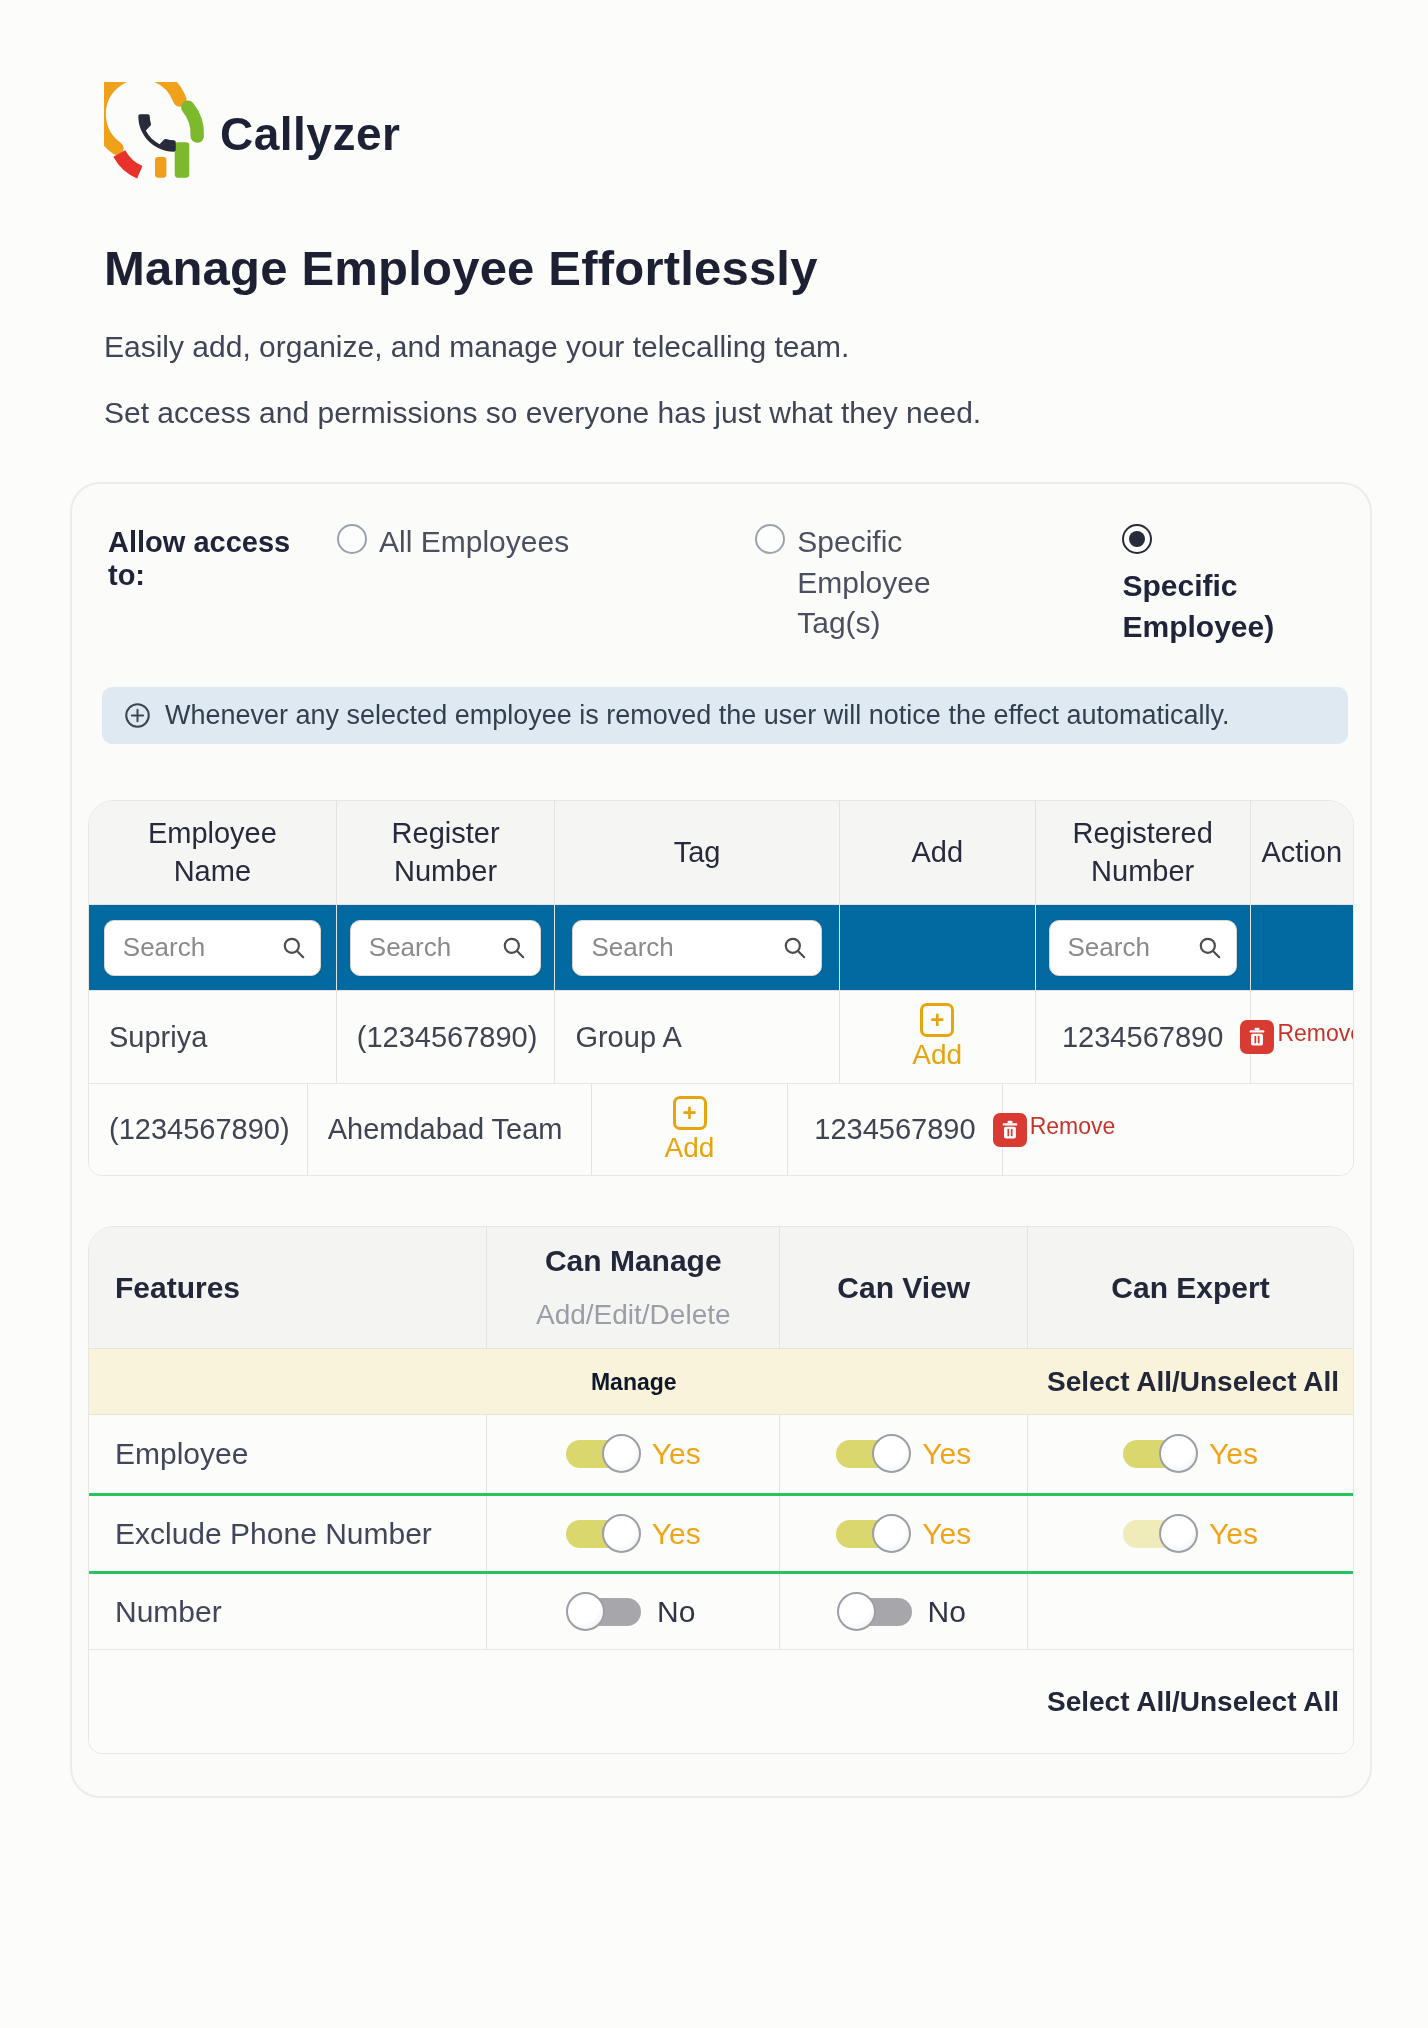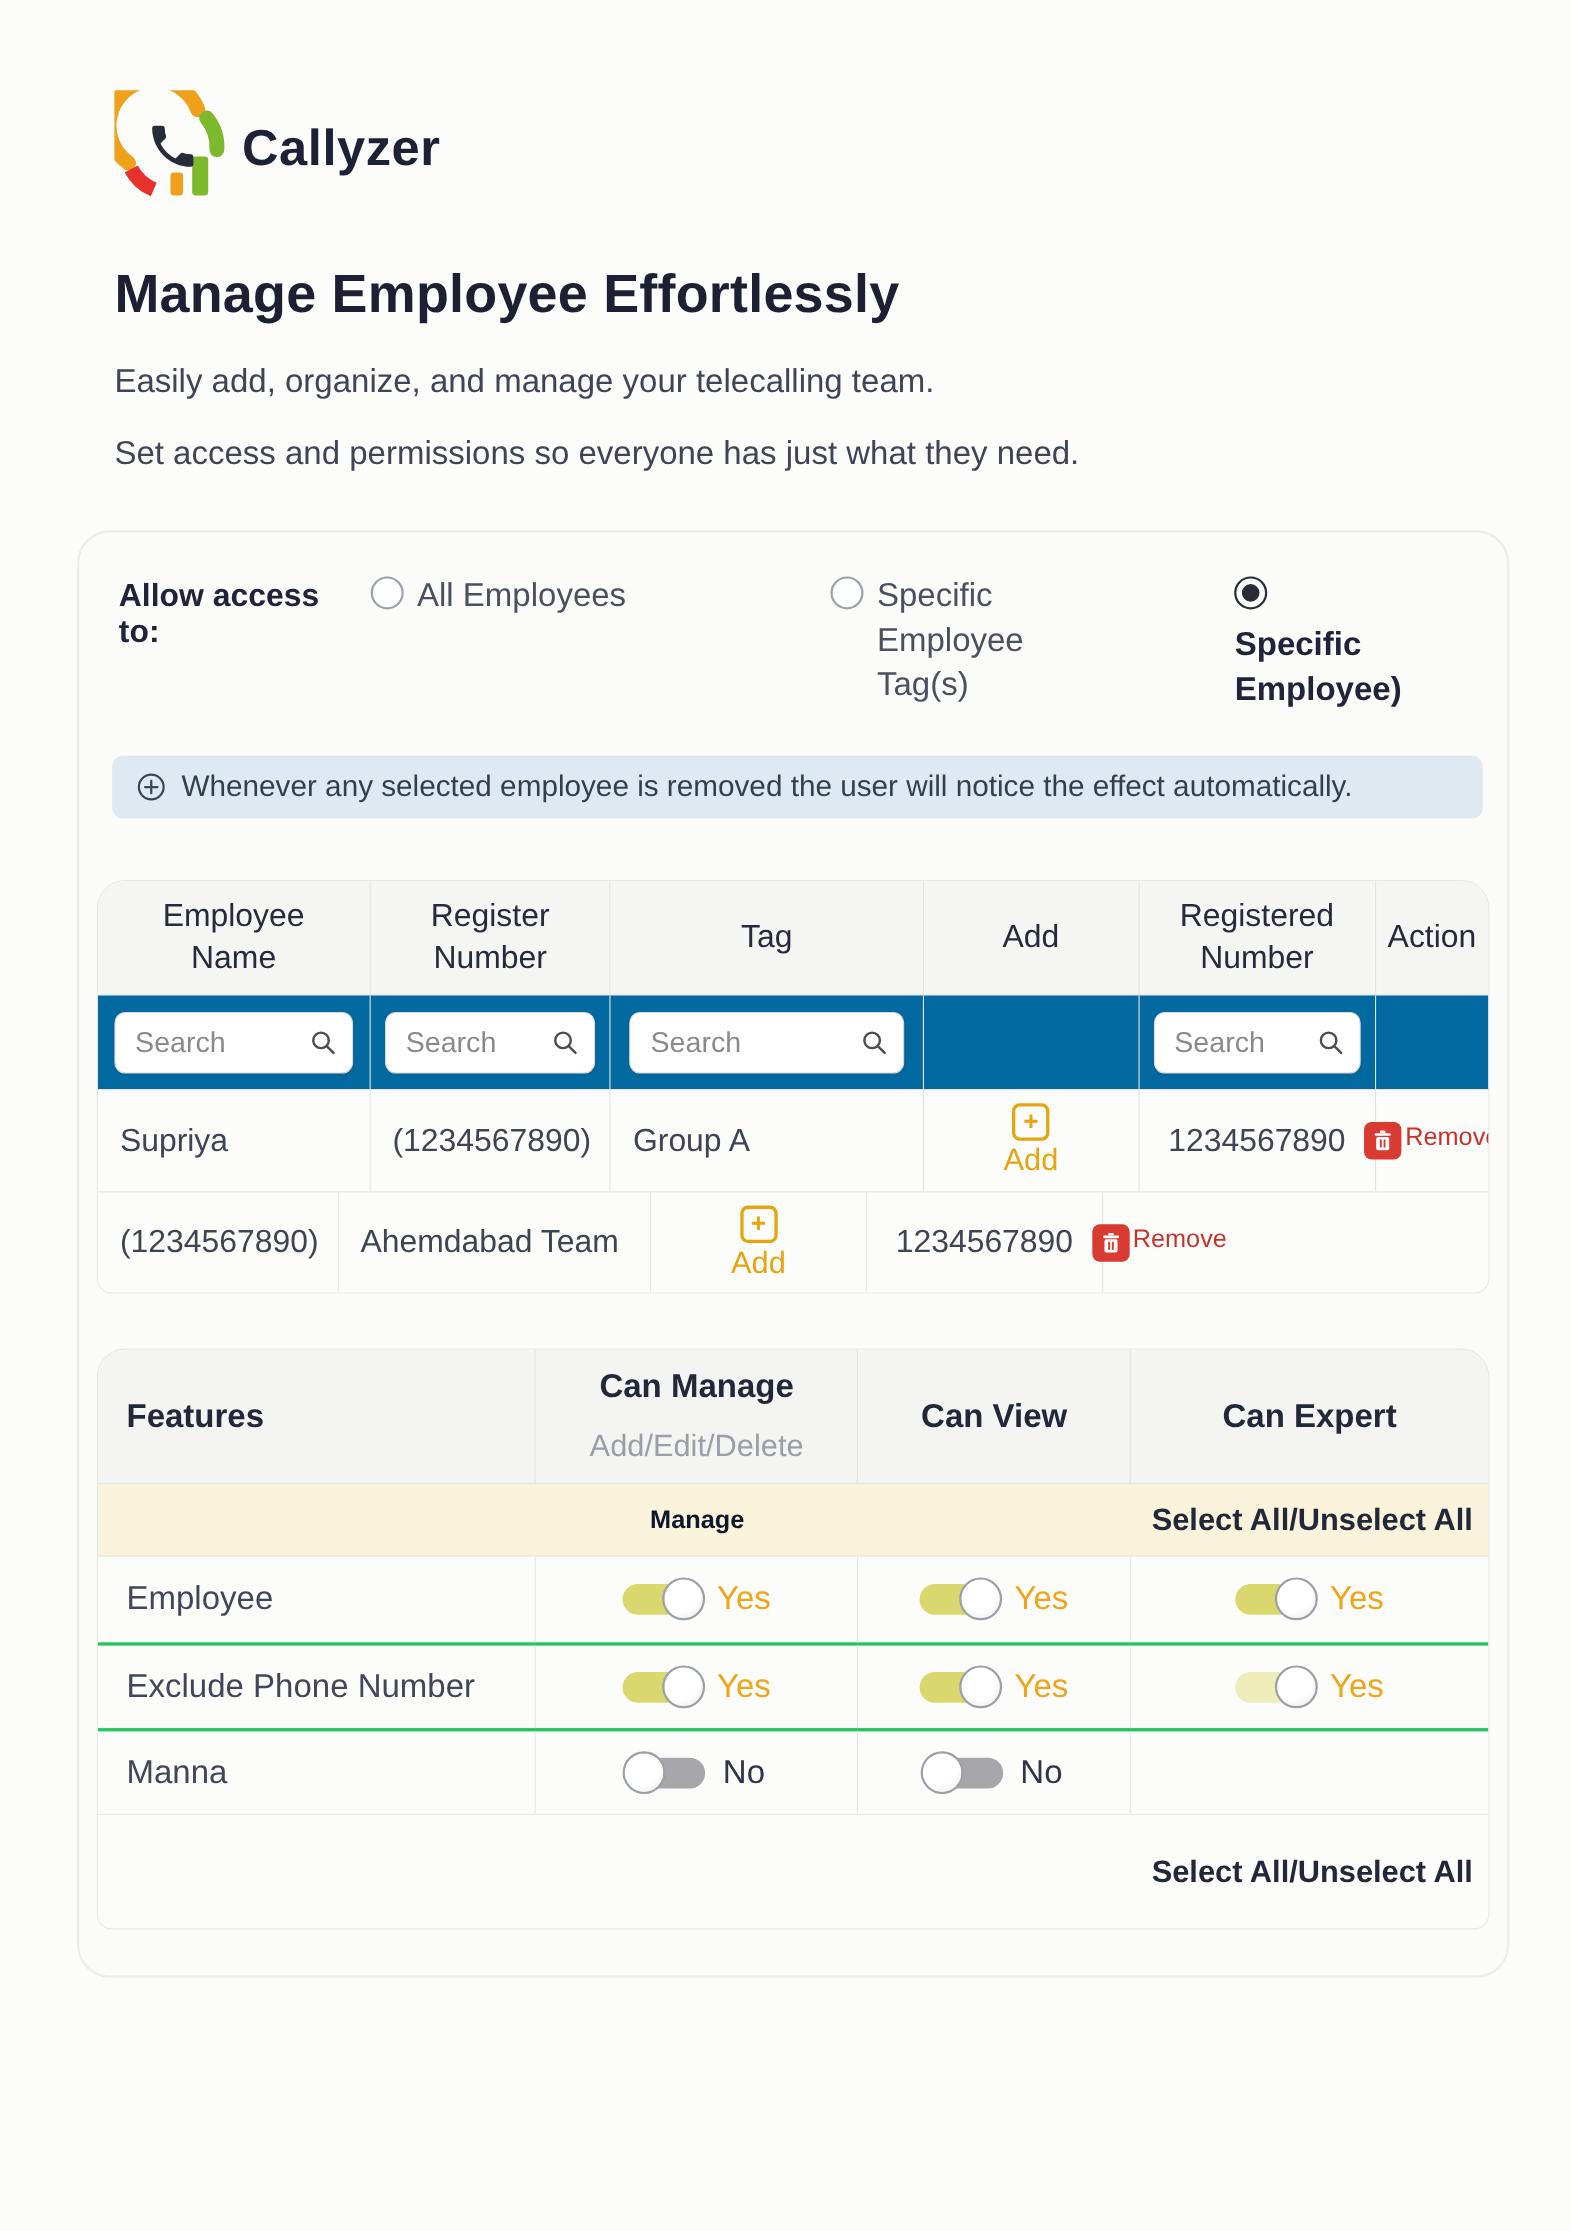--- a/index.html
+++ b/index.html
@@ -336,21 +336,21 @@
           <div class="tg-wrap">
             <span class="toggle on faded">
                 <span class="knob"></span>
               </span>
             <span class="yes-lb">Yes</span>
           </div>
         </div>
       </div>
 
       <div class="frow fdata">
-        <div class="fcell f1">Manna</div>
+        <div class="fcell f1">Number</div>
         <div class="fcell f2">
           <div class="tg-wrap">
             <span class="toggle off">
                 <span class="knob"></span>
               </span>
             <span class="no-lb">No</span>
           </div>
         </div>
         <div class="fcell f3">
           <div class="tg-wrap">

